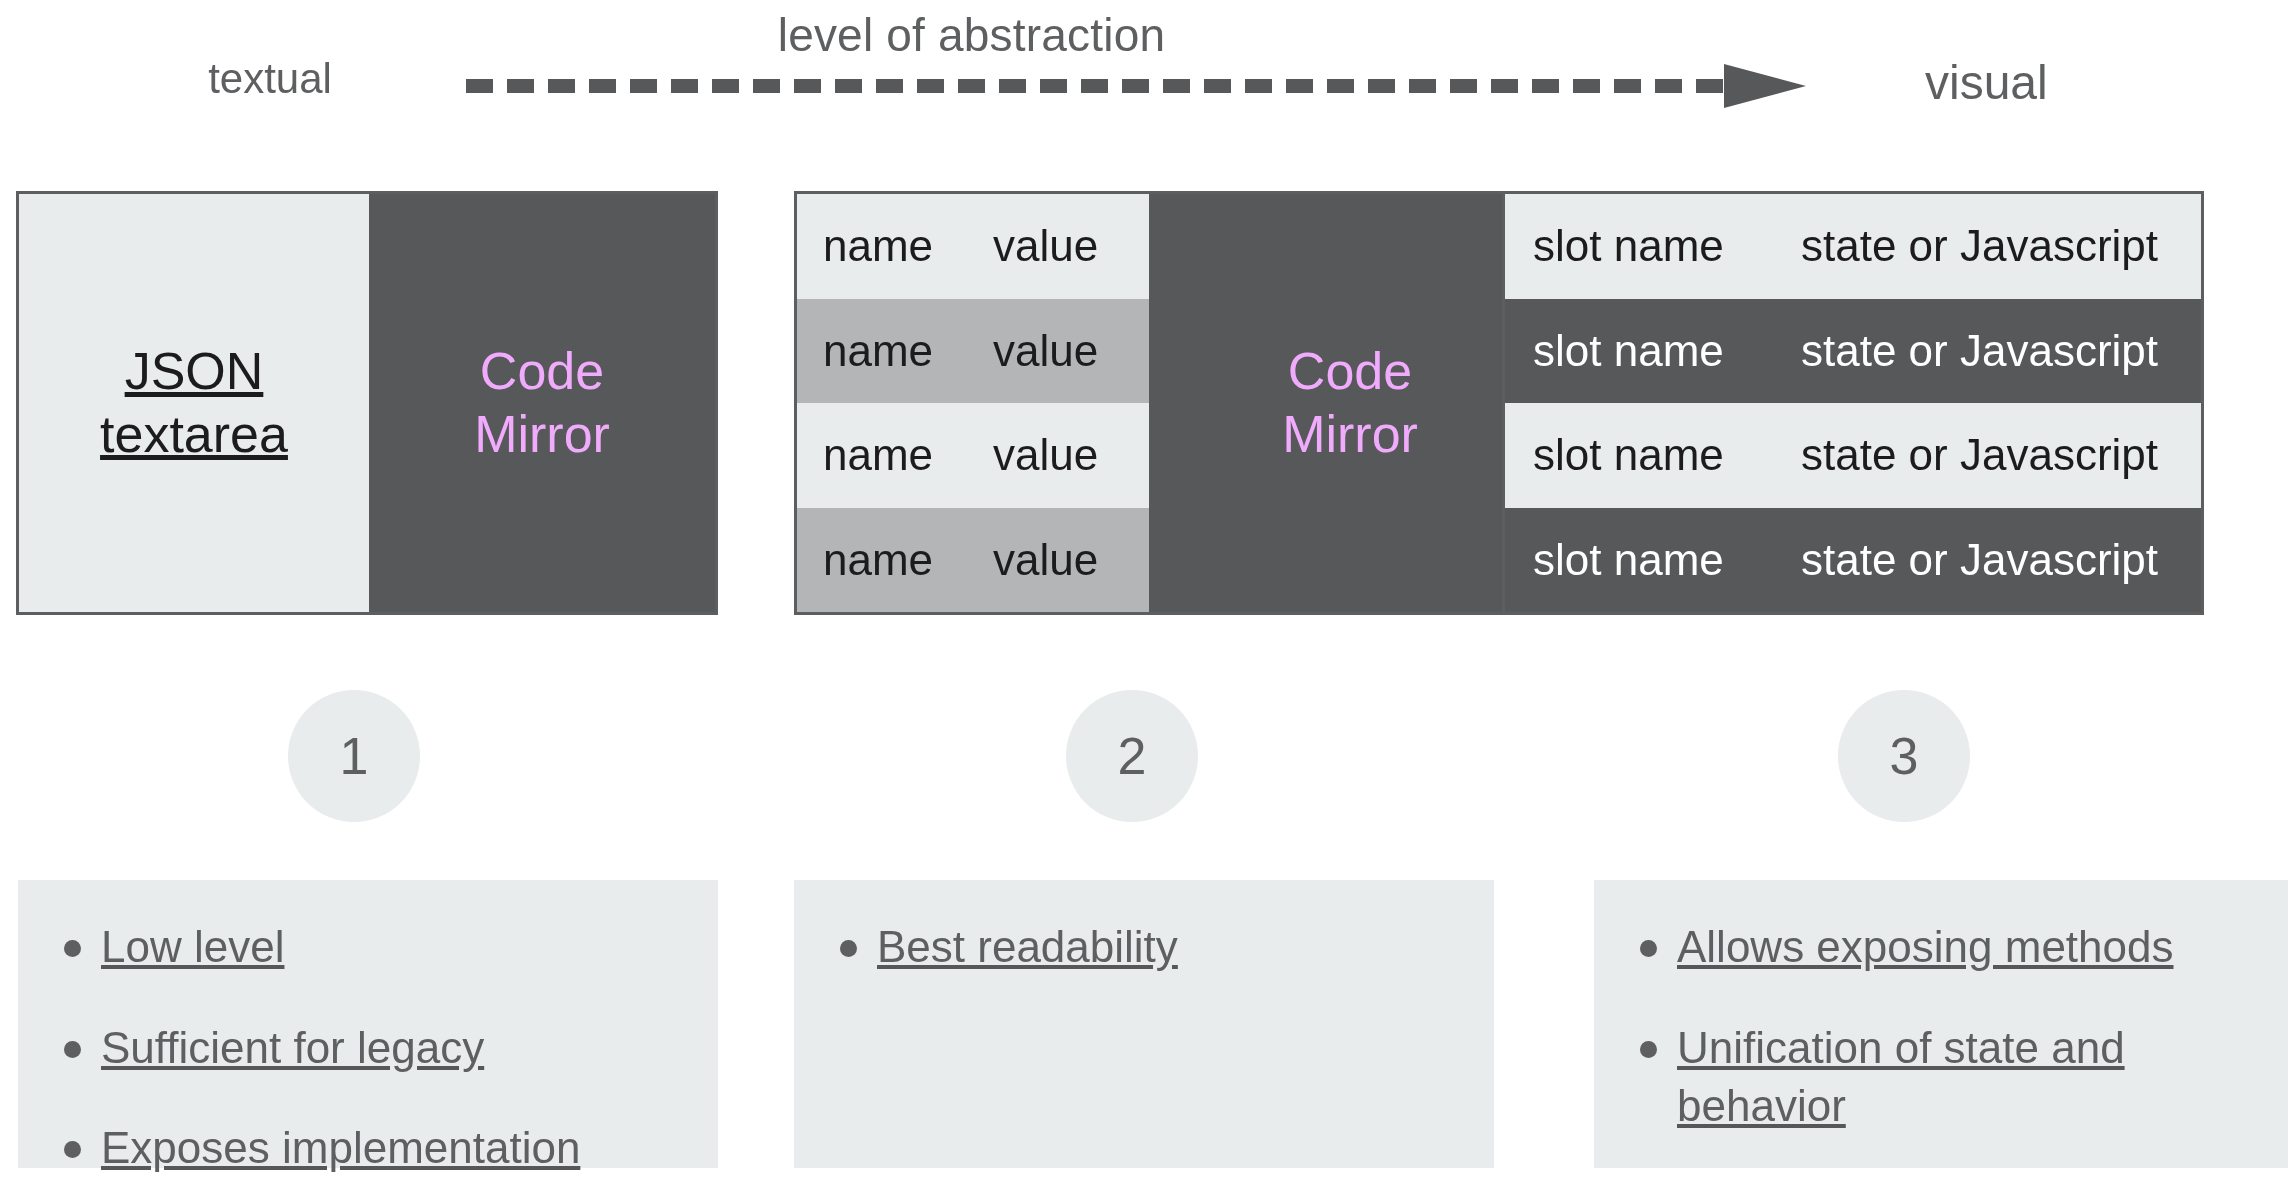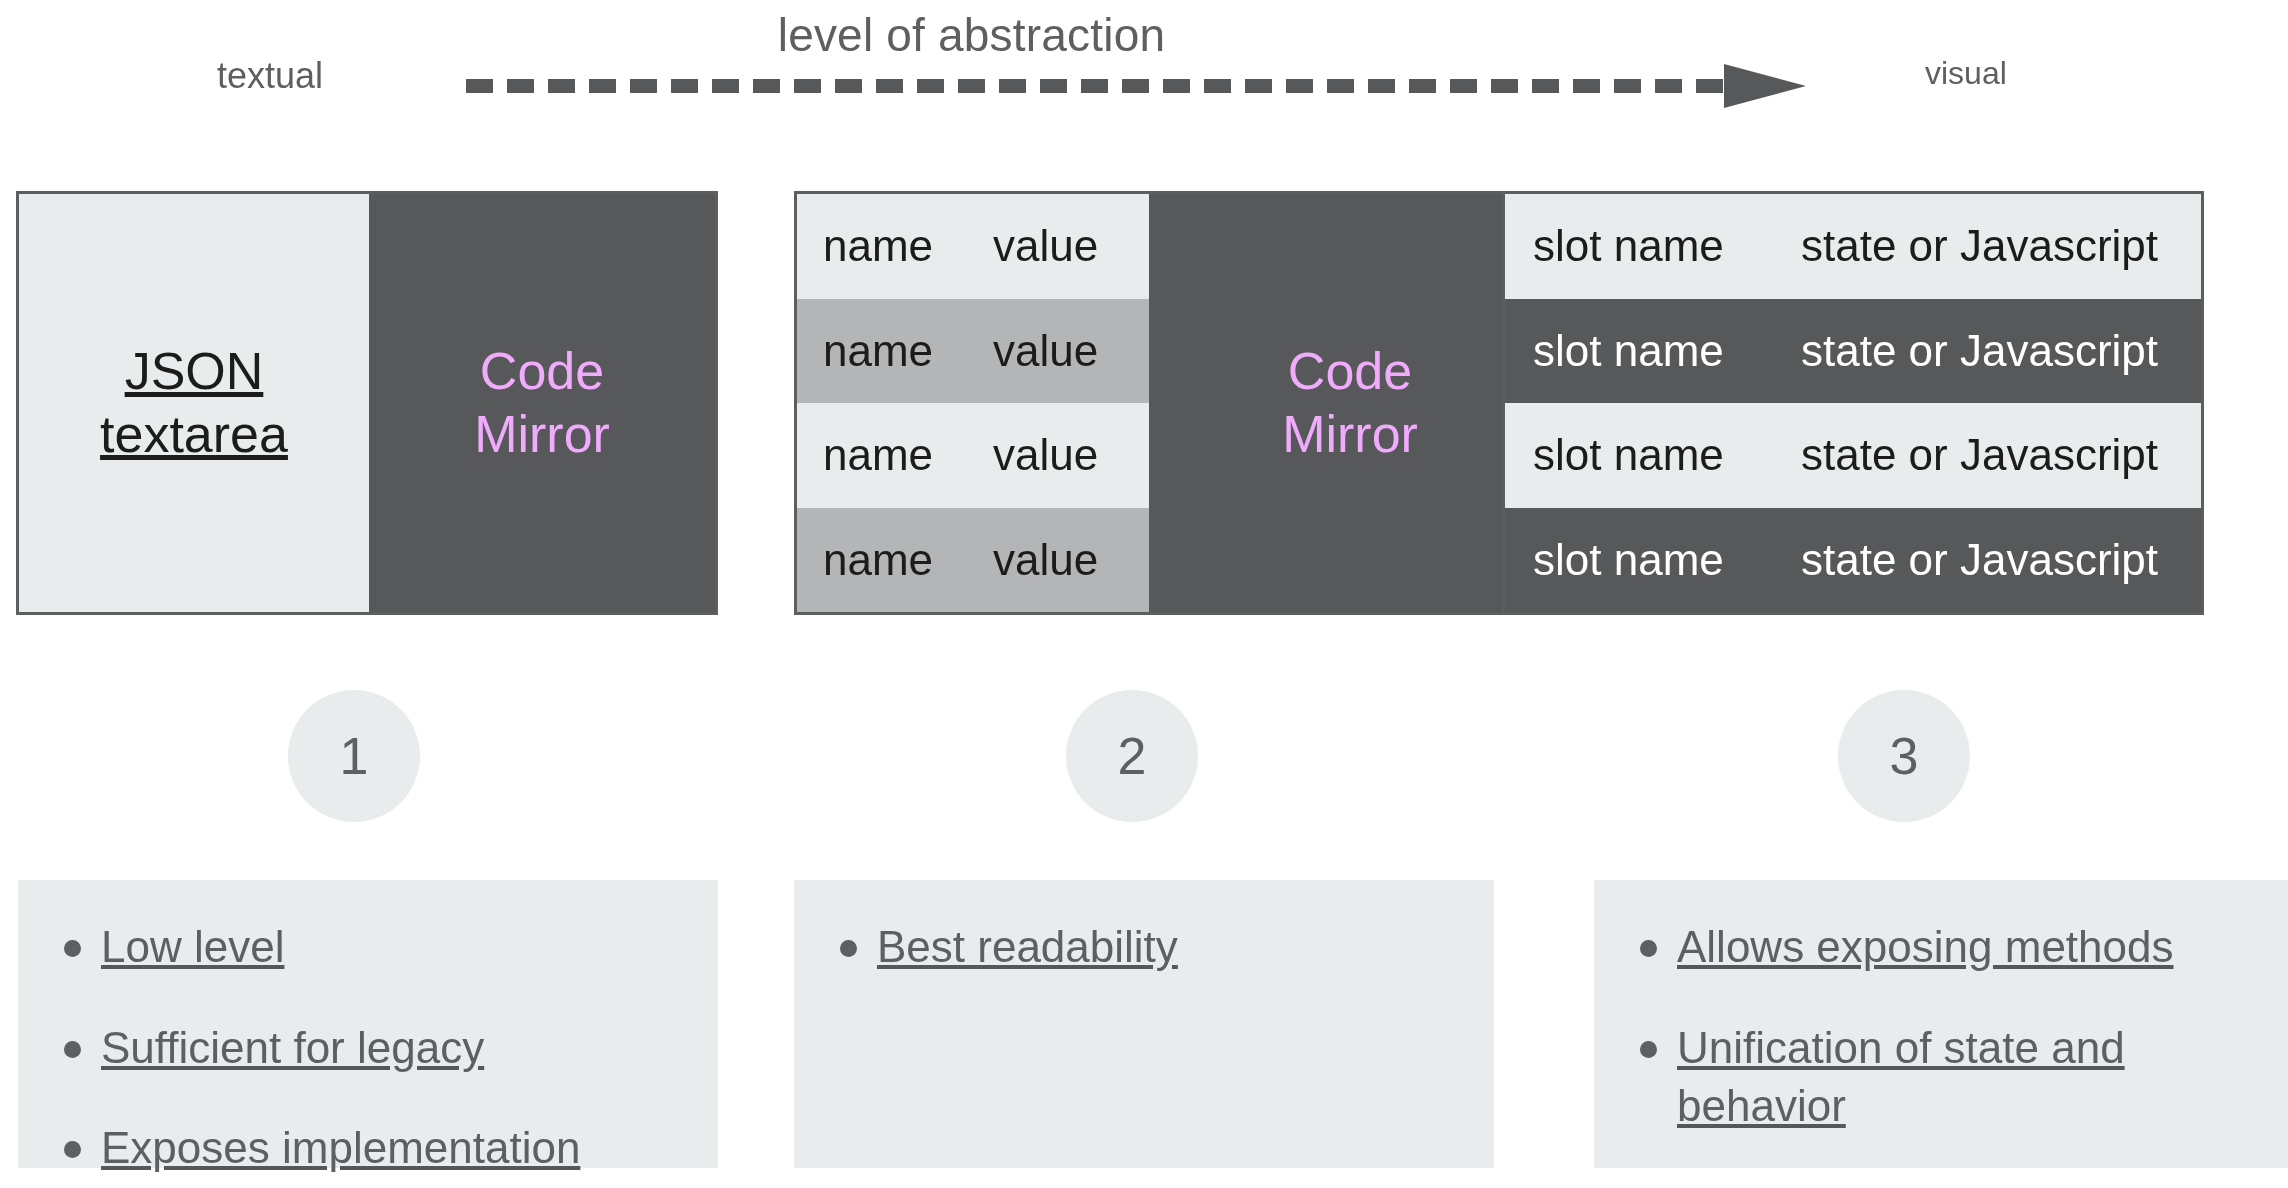--- a/index.html
+++ b/index.html
@@ -31,30 +31,30 @@
     width: 1943px;
     text-align: center;
     font-size: 46px;
     color: #5d5f61;
     letter-spacing: 0.2px;
   }
   #axis-left-label {
     position: absolute;
     left: 270px;
     top: 55px;
-    font-size: 36px;
+    font-size: 42px;
     color: #5d5f61;
     white-space: nowrap;
     transform: translateX(-50%);
   }
   #axis-right-label {
     position: absolute;
     left: 1925px;
     top: 55px;
-    font-size: 32px;
+    font-size: 48px;
     color: #5d5f61;
     white-space: nowrap;
   }
   #axis-arrow {
     position: absolute;
     left: 466px;
     top: 64px;
     width: 1340px;
     height: 44px;
   }

